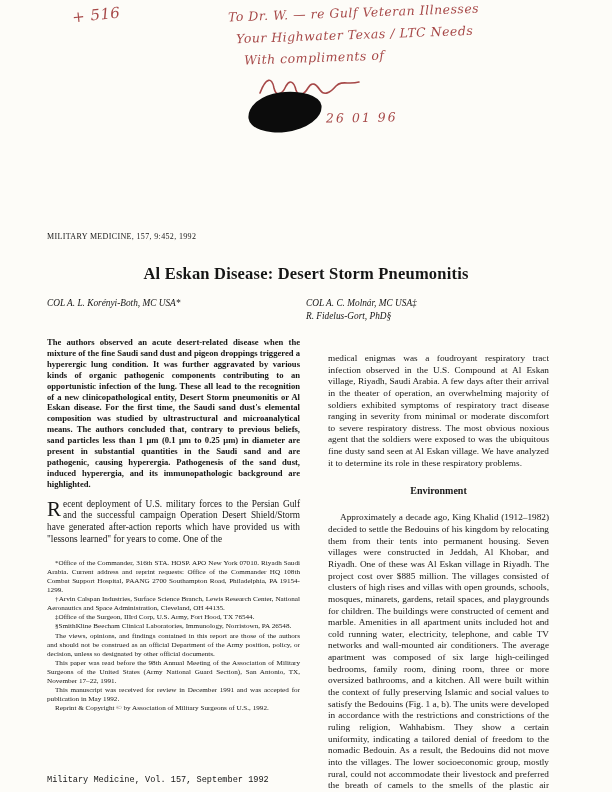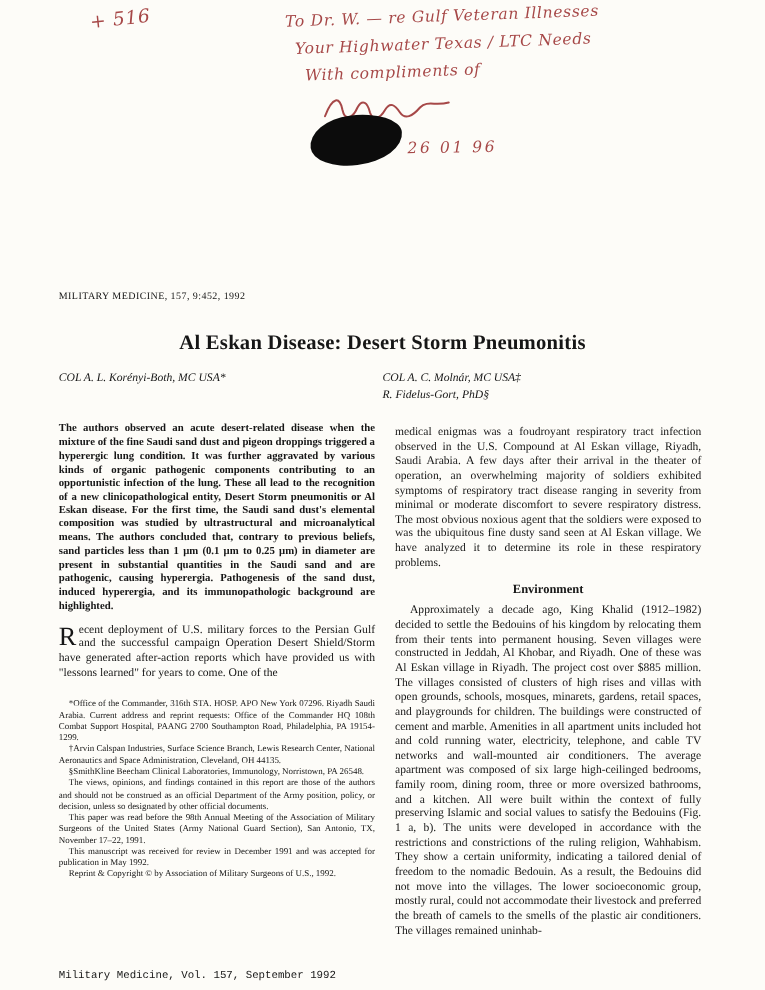--- a/index.html
+++ b/index.html
@@ -66,21 +66,21 @@
   .intro{
     font-size:9.3px;line-height:1.27;margin:9px 0 0 0;
   }
   .dropcap{
     float:left;font-size:21px;line-height:18px;
     padding:1px 2px 0 0;
   }
   .footnotes{margin-top:13px;font-size:7.15px;line-height:1.27;}
   .footnotes p{margin:0;text-indent:8px;}
 
-  .body-par{font-size:9.25px;line-height:1.26;margin:4px;}
+  .body-par{font-size:9.25px;line-height:1.26;margin:16px;}
   .body-par.indent{text-indent:12px;}
   .section-heading{
     text-align:center;font-weight:bold;font-size:10px;
     margin:9px 0 6px 0;
   }
 
   .page-footer{
     position:absolute;left:47px;top:775px;font-size:8.6px;font-family:Liberation Mono, monospace;
   }
 </style>
@@ -115,22 +115,23 @@
       <div>R. Fidelus-Gort, PhD§</div>
     </div>
   </div>
 
   <div class="col col-left">
     <p class="abstract">The authors observed an acute desert-related disease when the mixture of the fine Saudi sand dust and pigeon droppings triggered a hyperergic lung condition. It was further aggravated by various kinds of organic pathogenic components contributing to an opportunistic infection of the lung. These all lead to the recognition of a new clinicopathological entity, Desert Storm pneumonitis or Al Eskan disease. For the first time, the Saudi sand dust's elemental composition was studied by ultrastructural and microanalytical means. The authors concluded that, contrary to previous beliefs, sand particles less than 1 μm (0.1 μm to 0.25 μm) in diameter are present in substantial quantities in the Saudi sand and are pathogenic, causing hyperergia. Pathogenesis of the sand dust, induced hyperergia, and its immunopathologic background are highlighted.</p>
 
     <p class="intro"><span class="dropcap">R</span><span>ecent deployment of U.S. military forces to the Persian Gulf and the successful campaign Operation Desert Shield/Storm have generated after-action reports which have provided us with "lessons learned" for years to come. One of the</span></p>
 
     <div class="footnotes">
-      <p>*Office of the Commander, 316th STA. HOSP. APO New York 07296. Riyadh Saudi Arabia. Current address and reprint requests: Office of the Commander HQ 108th Combat Support Hospital, PAANG 2700 Southampton Road, Philadelphia, PA 19154-1299.</p>
+      <p>*Office of the Commander, 316th STA. HOSP. APO New York 07010. Riyadh Saudi Arabia. Current address and reprint requests: Office of the Commander HQ 108th Combat Support Hospital, PAANG 2700 Southampton Road, Philadelphia, PA 19154-1299.</p>
       <p>†Arvin Calspan Industries, Surface Science Branch, Lewis Research Center, National Aeronautics and Space Administration, Cleveland, OH 44135.</p>
+      <p>‡Office of the Surgeon, IIIrd Corp, U.S. Army, Fort Hood, TX 76544.</p>
       <p>§SmithKline Beecham Clinical Laboratories, Immunology, Norristown, PA 26548.</p>
       <p>The views, opinions, and findings contained in this report are those of the authors and should not be construed as an official Department of the Army position, policy, or decision, unless so designated by other official documents.</p>
       <p>This paper was read before the 98th Annual Meeting of the Association of Military Surgeons of the United States (Army National Guard Section), San Antonio, TX, November 17–22, 1991.</p>
       <p>This manuscript was received for review in December 1991 and was accepted for publication in May 1992.</p>
       <p>Reprint &amp; Copyright © by Association of Military Surgeons of U.S., 1992.</p>
     </div>
   </div>
 
   <div class="col col-right">
     <p class="body-par">medical enigmas was a foudroyant respiratory tract infection observed in the U.S. Compound at Al Eskan village, Riyadh, Saudi Arabia. A few days after their arrival in the theater of operation, an overwhelming majority of soldiers exhibited symptoms of respiratory tract disease ranging in severity from minimal or moderate discomfort to severe respiratory distress. The most obvious noxious agent that the soldiers were exposed to was the ubiquitous fine dusty sand seen at Al Eskan village. We have analyzed it to determine its role in these respiratory problems.</p>

